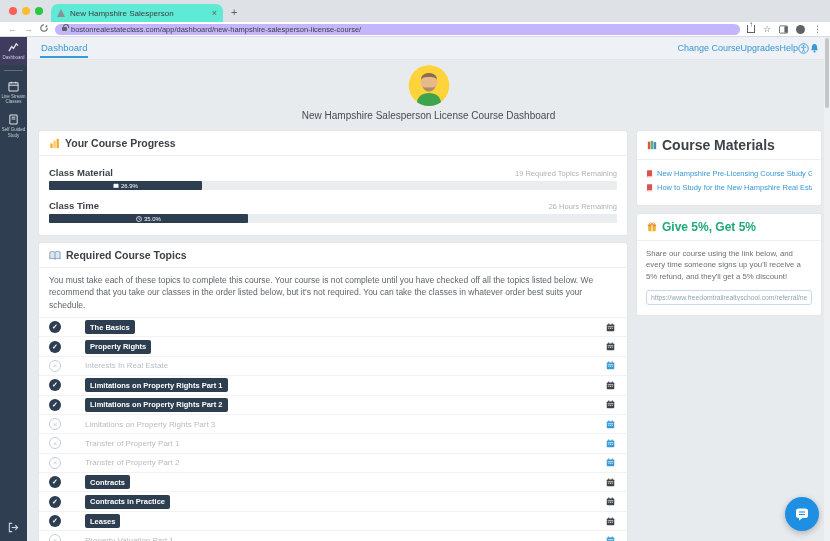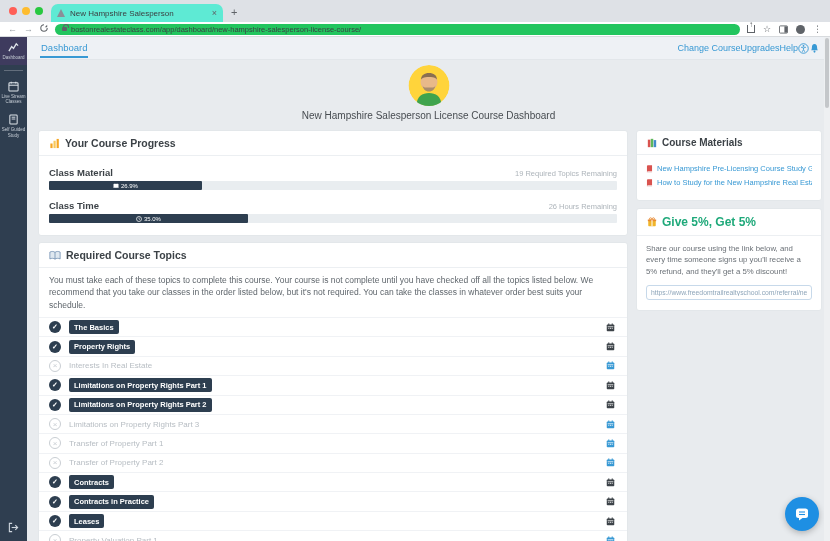--- a/index.html
+++ b/index.html
@@ -12,21 +12,21 @@
   .light { width:8px; height:8px; border-radius:50%; }
   .light.r{background:#ff5f57}.light.y{background:#febc2e}.light.g{background:#28c840}
   .tab { width:172px; height:18px; background:#5eead4; border-radius:7px 7px 0 0; display:flex; align-items:center; padding:0 6px; gap:5px; }
   .favicon { width:8px; height:8px; background:#8a8f98; clip-path:polygon(50% 0,100% 100%,0 100%); flex:none; }
   .tab-title { font-size:8px; color:#3c4043; white-space:nowrap; overflow:hidden; text-overflow:ellipsis; flex:1; }
   .tab-close { font-size:9px; color:#5f6368; }
   .newtab { font-size:11px; color:#5f6368; margin:0 0 4px 8px; }
   .addrbar { position:absolute; top:22px; left:0; width:830px; height:15px; background:#fff; border-bottom:1px solid #d8dbde; display:flex; align-items:center; padding:0 8px; gap:7px; }
   .nav-arrow { font-size:9px; color:#9aa0a6; line-height:1; }
   .nav-arrow.on { color:#5f6368; }
-  .urlpill { flex:1; height:11px; background:#22c55e; border-radius:6px; display:flex; align-items:center; padding:0 7px; gap:4px; }
+  .urlpill { flex:1; height:11px; background:#c4b5fd; border-radius:6px; display:flex; align-items:center; padding:0 7px; gap:4px; }
   .lock { width:5px; height:4px; background:#5f6368; border-radius:1px; position:relative; flex:none; }
   .lock:before { content:""; position:absolute; top:-3px; left:0.5px; width:4px; height:3px; border:1px solid #5f6368; border-bottom:none; border-radius:3px 3px 0 0; }
   .url-text { font-size:7.5px; color:#3c4043; white-space:nowrap; overflow:hidden; }
   .addr-icons { display:flex; align-items:center; gap:8px; color:#5f6368; }
   .ai { font-size:9px; line-height:1; }
   .share-ic { width:8px; height:8px; border:1px solid #5f6368; border-top:none; position:relative; }
   .share-ic:before { content:"↑"; position:absolute; top:-5px; left:1px; font-size:8px; color:#5f6368; }
   .avatar-ic { width:9px; height:9px; border-radius:50%; background:#5f6368; }
 
   
@@ -66,21 +66,21 @@
   .bar-fill { height:9px; background:var(--navy,#2d3e50); border-radius:1px; display:flex; align-items:center; justify-content:center; gap:2px; color:#fff; font-size:6px; min-width:30px; }
   .bar-fill svg { flex:none; }
 
   
   .topics-card { margin-top:6px; overflow:hidden; }
   .topics-desc { padding:6px 10px; font-size:8.5px; line-height:1.45; color:#5f666c; border-bottom:1px solid #f0f2f5; }
   .topic-row { display:flex; align-items:center; height:19.4px; padding:0 12px 0 10px; border-bottom:1px solid #f0f2f5; background:#fff; }
   .status-circle { width:12px; height:12px; border-radius:50%; display:flex; align-items:center; justify-content:center; flex:none; }
   .topic-row.complete .status-circle { background:var(--navy,#2d3e50); color:#fff; font-size:7px; font-weight:bold; }
   .topic-row.incomplete .status-circle { border:1px solid #c9ced3; color:#c9ced3; font-size:8px; }
-  .topic-label { margin-left:8px; font-size:7.5px;text-align:center; }
+  .topic-label { margin-left:24px; font-size:7.5px;text-align:center; }
   .topic-row.complete .topic-label { background:var(--navy,#2d3e50); color:#fff; font-weight:bold; padding:2.5px 5px; border-radius:2px; }
   .topic-row.incomplete .topic-label { color:#b7bdc3; font-size:8px; }
   .row-spacer { flex:1; }
   .cal-btn { display:flex; }
   .topic-row.complete .cal-btn { color:#3d4349; }
   .topic-row.incomplete .cal-btn { color:var(--blue,#3899d4); }
 
   
   .mat-body { padding:7px 9px 9px; }
   .mat-link { display:flex; align-items:center; gap:4px; font-size:7.5px; color:var(--blue,#3899d4); text-decoration:none; line-height:1.9; white-space:nowrap; overflow:hidden; }
@@ -480,21 +480,21 @@
               </svg>
             </span>
           </div>
 
         </div>
     </div>
   </div>
 
   <div class="right-col">
     <div class="card">
-      <div class="card-h" style="font-size:10px;">
+      <div class="card-h" style="font-size:14px;">
         <svg width="10" height="10" viewBox="0 0 12 12">
             <rect x="1" y="2" width="3" height="9" fill="#d9534f"></rect>
             <rect x="4.5" y="1" width="3" height="10" fill="#5cb85c"></rect>
             <rect x="8" y="2.5" width="3" height="8.5" fill="#428bca"></rect>
           </svg>
         <span>Course Materials</span>
       </div>
       <div class="mat-body">
 
           <a href="#" class="mat-link">

